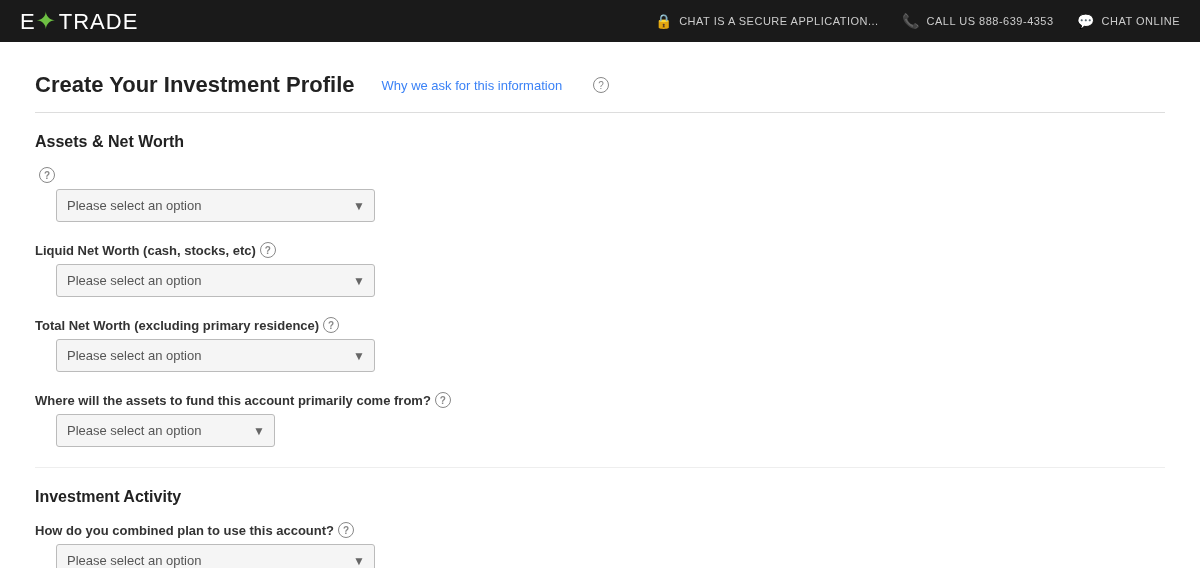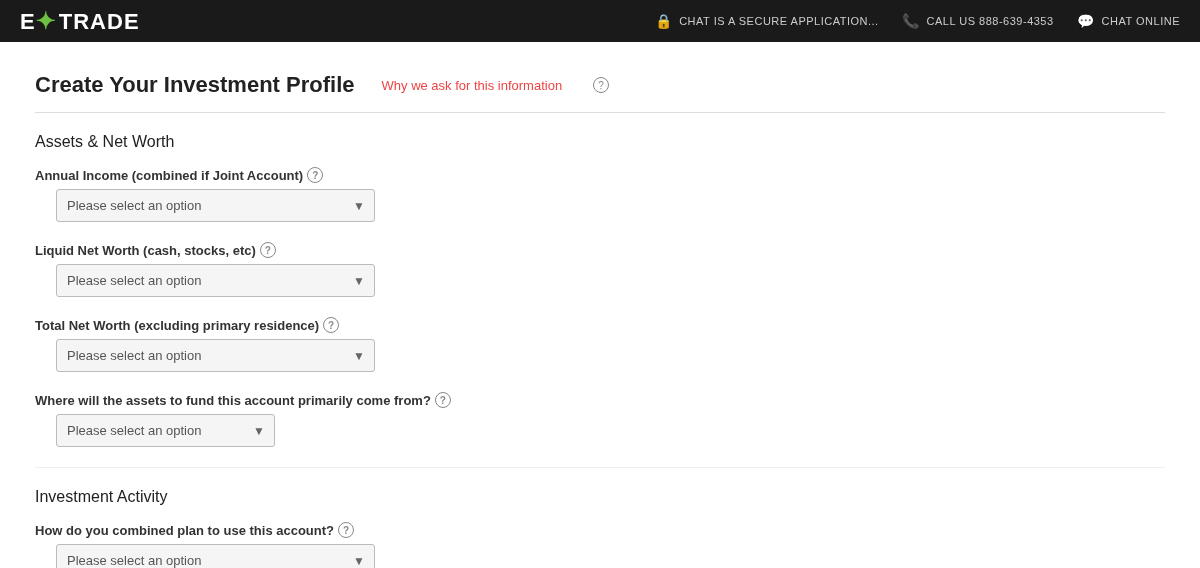--- a/index.html
+++ b/index.html
@@ -26,21 +26,21 @@
     }
 
     .header-logo {
       display: flex;
       align-items: center;
     }
 
     .logo-text {
       color: #fff;
       font-size: 22px;
-      font-weight: bold;
+      font-weight: normal;
       letter-spacing: 1px;
     }
 
     .logo-star {
       color: #6ec043;
       font-size: 24px;
       margin-right: 2px;
     }
 
     .header-right {
@@ -77,21 +77,21 @@
     }
 
     .page-title {
       font-size: 22px;
       font-weight: bold;
       color: #222;
     }
 
     .page-subtitle {
       font-size: 13px;
-      color: #ef4444;
+      color: #3b82f6;
     }
 
     .help-icon {
       display: inline-flex;
       align-items: center;
       justify-content: center;
       width: 16px;
       height: 16px;
       border-radius: 50%;
       border: 1px solid #888;
@@ -102,21 +102,21 @@
     }
 
     .divider {
       border: none;
       border-top: 1px solid #ddd;
       margin: 14px 0 20px 0;
     }
 
     .section-title {
       font-size: 16px;
-      font-weight: normal;
+      font-weight: bold;
       color: #222;
       margin-bottom: 16px;
     }
 
     .field-group {
       margin-bottom: 20px;
     }
 
     .field-label {
       font-size: 13px;
@@ -203,21 +203,20 @@
     <span class="help-icon">?</span>
   </div>
 
   <hr class="divider">
 
   <section>
     <h2 class="section-title">Assets &amp; Net Worth</h2>
 
     <div class="field-group">
       <div class="field-label">
-        <span>Annual Income (combined if Joint Account)</span>
         <span class="help-icon">?</span>
       </div>
       <div class="select-wrapper select-wide">
         <select>
           <option value="">Please select an option</option>
         </select>
         <span class="select-arrow">▼</span>
       </div>
     </div>
 

